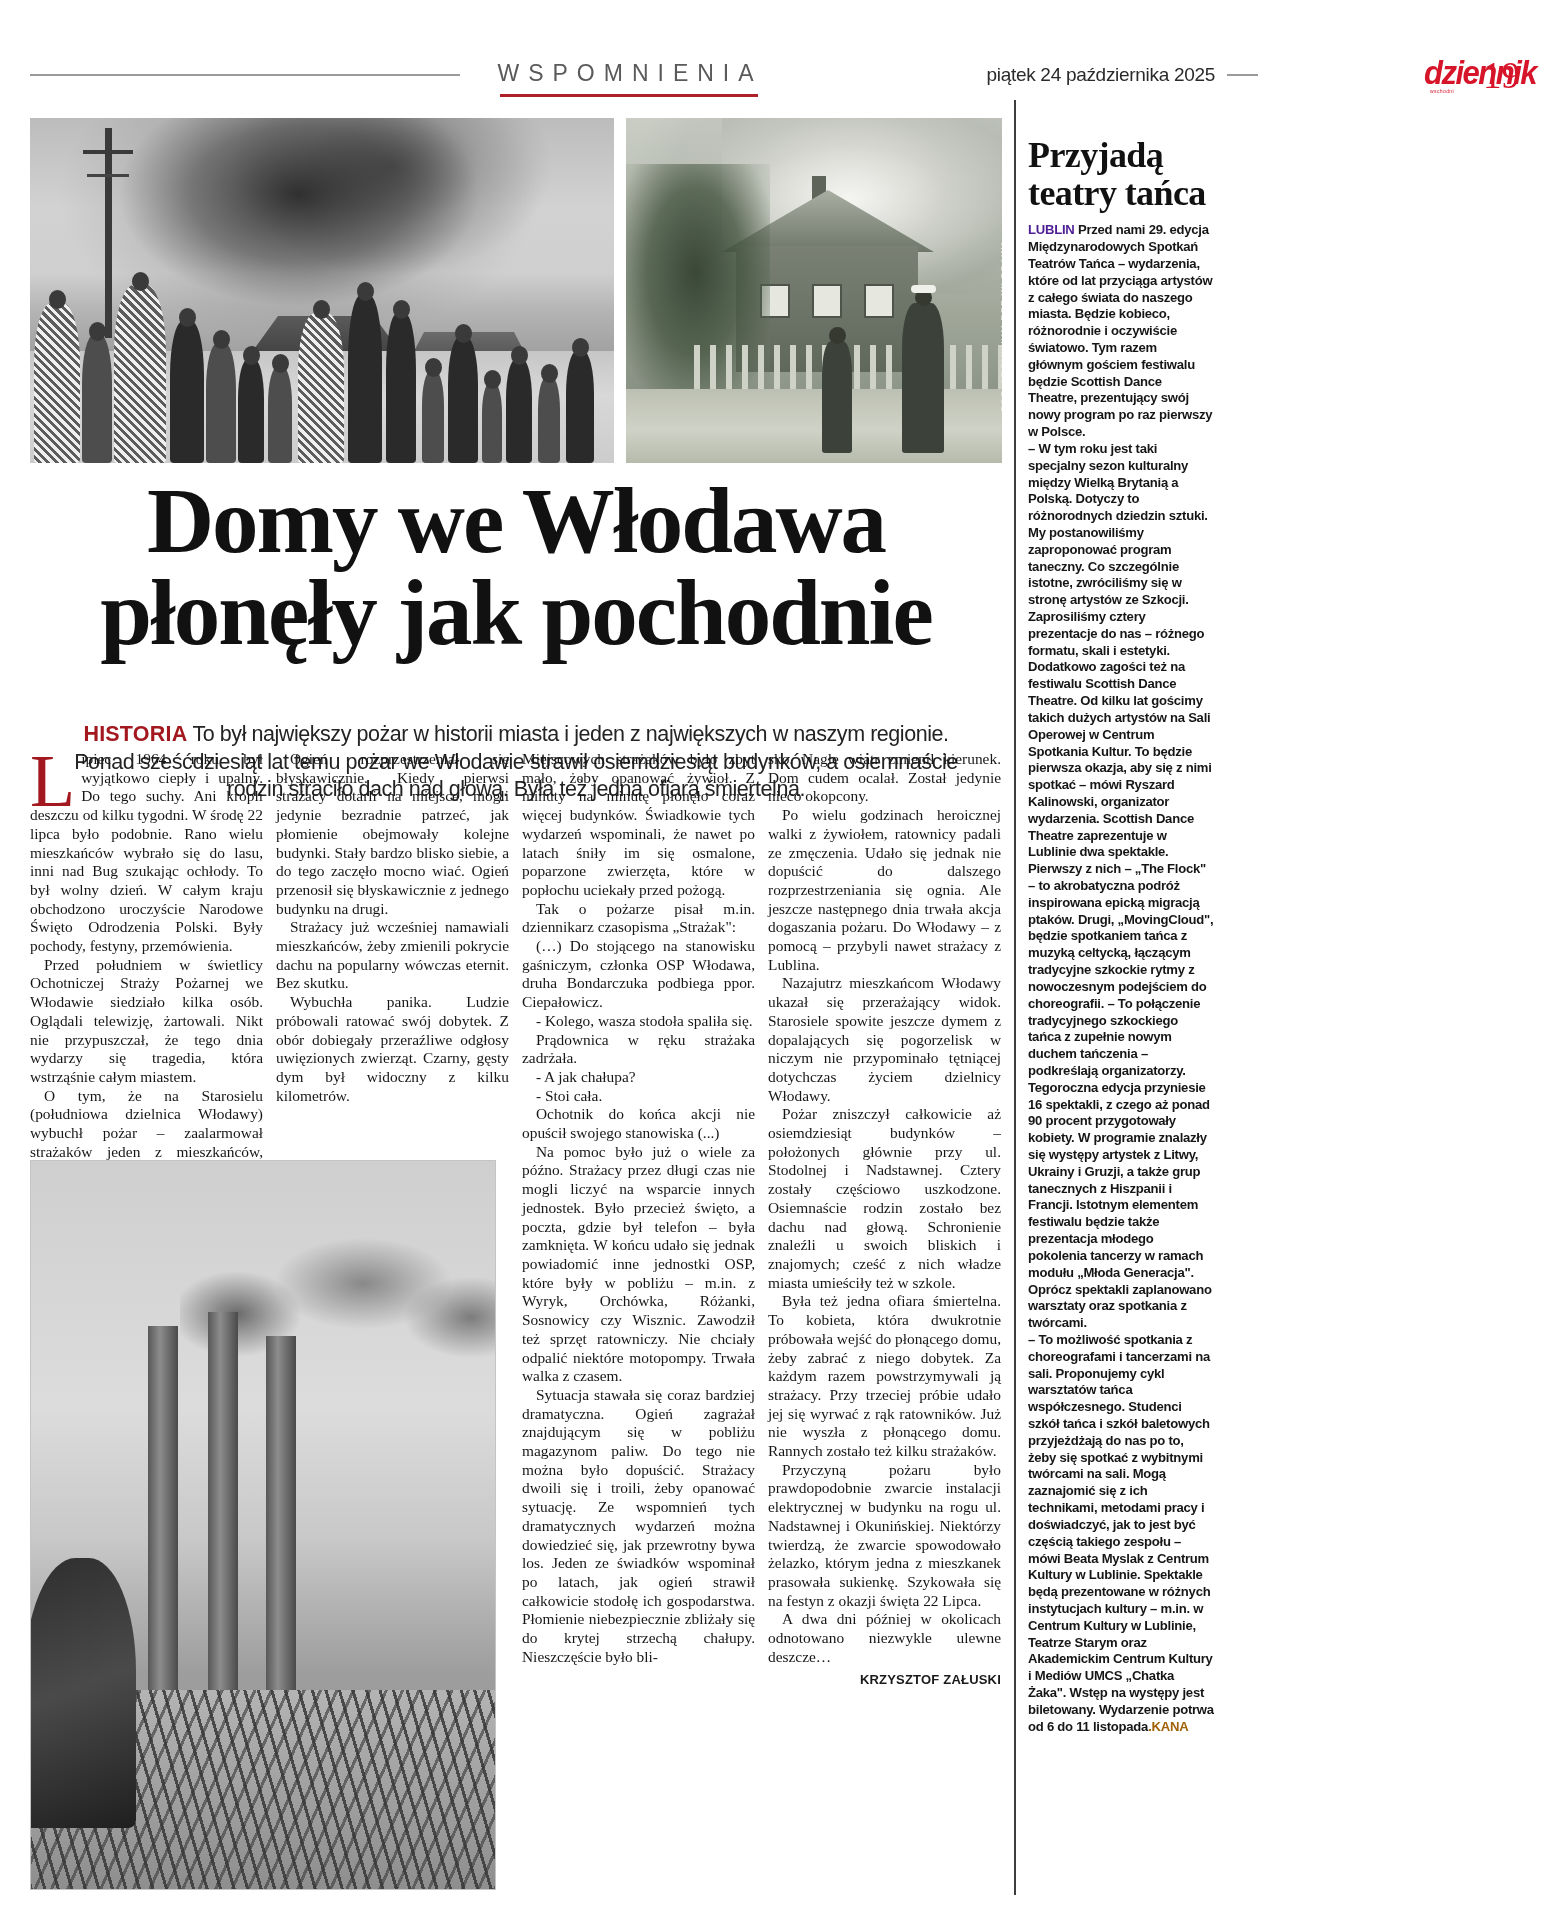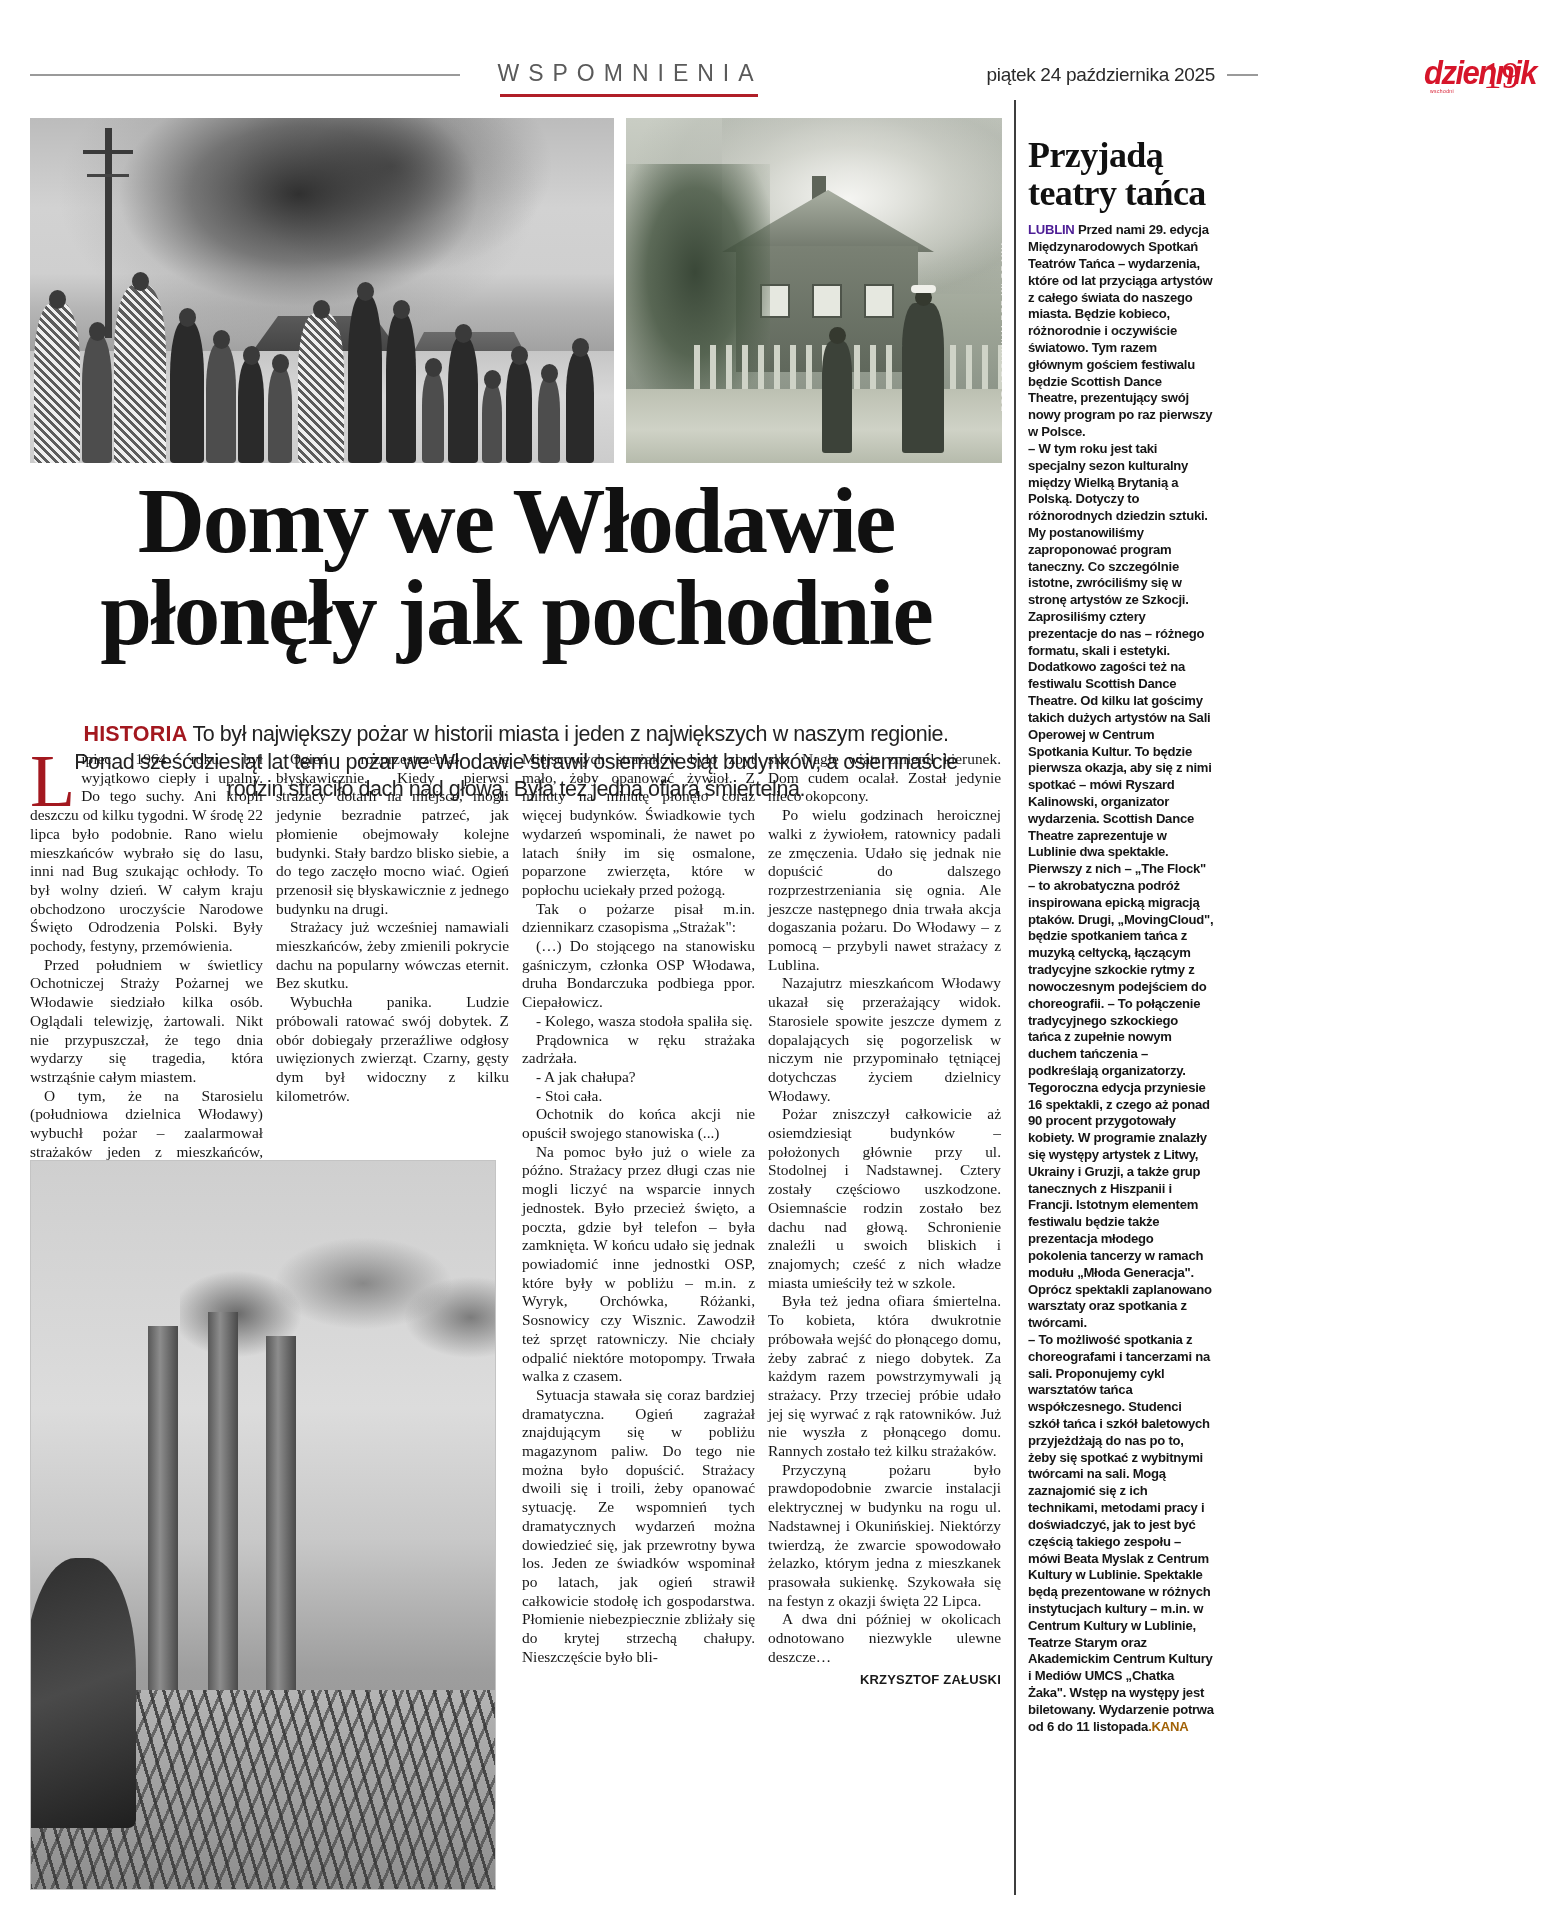--- a/index.html
+++ b/index.html
@@ -407,21 +407,21 @@
         <div class="ph2-man" style="left:276px; width:42px; height:150px;">
             <span class="hd"></span>
             <span class="cap"></span>
           </div>
         <div class="photo-credit">FOT. ARCHIWUM PSP WŁODAWA</div>
       </div>
     </div>
   </div>
 
   <h1 class="headline">
-    <span>Domy we Włodawie</span>
+    <span>Domy we Włodawa</span>
     <span class="l2">płonęły jak pochodnie</span>
   </h1>
 
   <div class="lead">
     <span class="kicker">HISTORIA</span><span> To był największy pożar w historii miasta i jeden z największych w naszym regionie. Ponad sześćdziesiąt lat temu pożar we Włodawie strawił osiemdziesiąt budynków, a osiemnaście rodzin straciło dach nad głową. Była też jedna ofiara śmiertelna.</span>
   </div>
 </div>
 
 <div class="cols">
 

